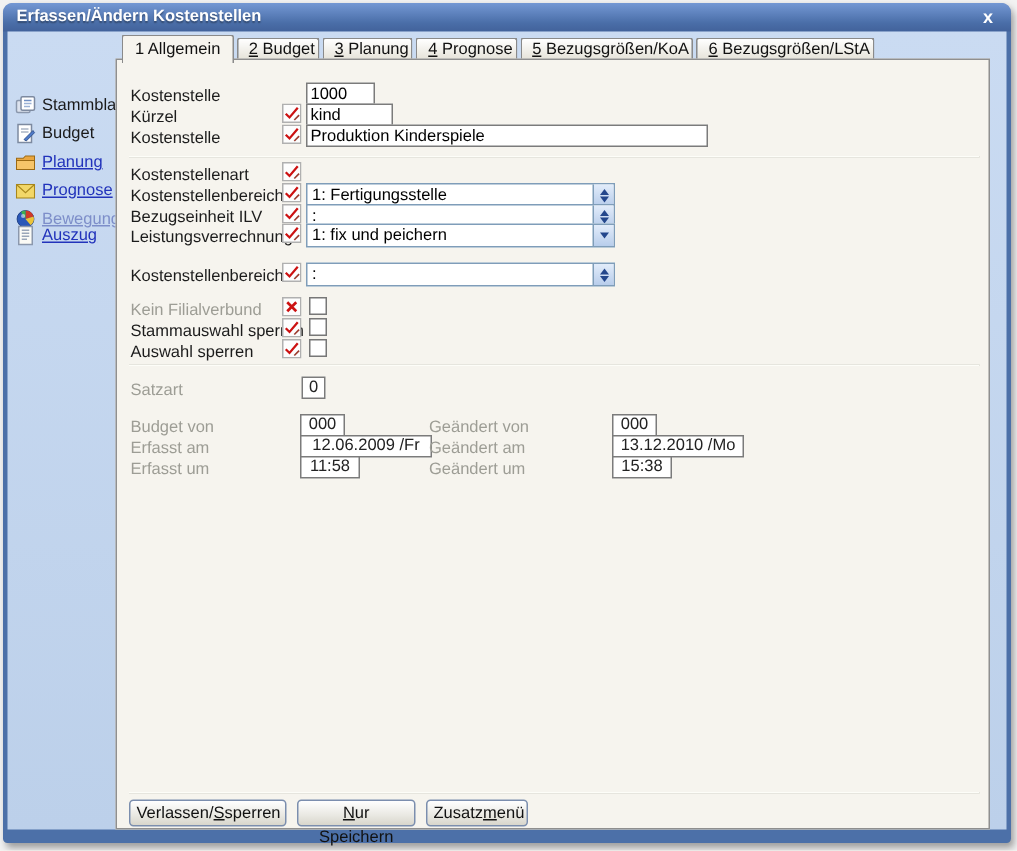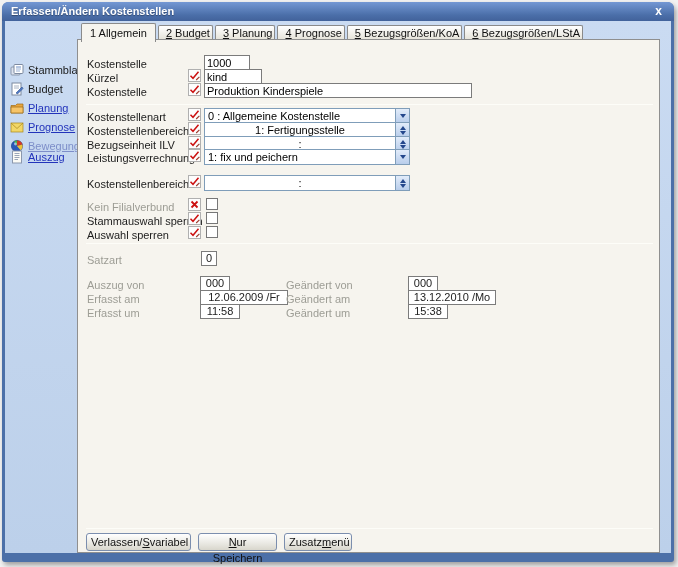--- a/index.html
+++ b/index.html
@@ -53,21 +53,21 @@
             font-family:"Liberation Sans",sans-serif; font-size:11px; color:#000;
             padding:0 2px; }
 
   .eicon { position:absolute; width:13px; height:13px; }
   .eicon svg { display:block; }
 
   .combo { position:absolute; height:16px; width:206px; border:1px solid #7f9db9;
            background:#fff; display:flex; cursor:default; }
   .combo-text { flex:1; font-size:11px; line-height:14px; padding:0 3px; color:#000;
                 overflow:hidden; white-space:nowrap; }
-  .combo-text.center { text-align:center; }
+  .combo-text.center { text-align:left; }
   .combo-btn { width:14px; background:linear-gradient(#e2ecfa,#b8cdeb);
                border-left:1px solid #7f9db9; display:flex; flex-direction:column;
                align-items:center; justify-content:center; cursor:pointer; }
   .tri-down { width:0; height:0; border-left:3px solid transparent; border-right:3px solid transparent;
               border-top:4px solid #24478c; }
   .tri-up { width:0; height:0; border-left:3px solid transparent; border-right:3px solid transparent;
             border-bottom:4px solid #24478c; margin-bottom:1px; }
   .combo-btn.spin .tri-down { border-top-width:4px; }
 
   .checkbox { position:absolute; width:12px; height:12px; background:#fff;
@@ -203,26 +203,20 @@
         <div class="sep" style="top:64px"></div>
 
         <span class="lbl" style="top:71px">Kostenstellenart</span>
         <span class="eicon" style="left:110px;top:68px">
           <svg width="13" height="13" viewBox="0 0 13 13">
               <rect x="0.5" y="0.5" width="12" height="12" fill="#fdfdfd" stroke="#b0b0b0"></rect>
               <path d="M2.5 6.8 L5 9.3 L10.5 2.8" stroke="#cc1111" stroke-width="1.5" fill="none"></path>
               <path d="M8.2 11 L11.4 7.8" stroke="#9c3b2e" stroke-width="1.1"></path>
             </svg>
         </span>
-        <div class="combo" style="left:126px;top:68px">
-          <div class="combo-text">0 : Allgemeine Kostenstelle</div>
-          <div class="combo-btn">
-              <span class="tri-down"></span>
-            </div>
-        </div>
 
         <span class="lbl" style="top:85px">Kostenstellenbereich</span>
         <span class="eicon" style="left:110px;top:82px">
           <svg width="13" height="13" viewBox="0 0 13 13">
               <rect x="0.5" y="0.5" width="12" height="12" fill="#fdfdfd" stroke="#b0b0b0"></rect>
               <path d="M2.5 6.8 L5 9.3 L10.5 2.8" stroke="#cc1111" stroke-width="1.5" fill="none"></path>
               <path d="M8.2 11 L11.4 7.8" stroke="#9c3b2e" stroke-width="1.1"></path>
             </svg>
         </span>
         <div class="combo" style="left:126px;top:82px">
@@ -307,38 +301,38 @@
               <path d="M8.2 11 L11.4 7.8" stroke="#9c3b2e" stroke-width="1.1"></path>
             </svg>
         </span>
         <span class="checkbox" style="left:128px;top:186px"></span>
 
         <div class="sep" style="top:203px"></div>
 
         <span class="lbl dim" style="top:214px">Satzart</span>
         <div class="valbox" style="left:123px;top:211px;width:16px">0</div>
 
-        <span class="lbl dim" style="top:239px">Auszug von</span>
+        <span class="lbl dim" style="top:239px">Budget von</span>
         <div class="valbox" style="left:122px;top:236px;width:30px">000</div>
         <span class="lbl dim col2" style="top:239px">Geändert von</span>
         <div class="valbox" style="left:330px;top:236px;width:30px">000</div>
 
         <span class="lbl dim" style="top:253px">Erfasst am</span>
         <div class="valbox" style="left:122px;top:250px;width:88px">12.06.2009 /Fr</div>
         <span class="lbl dim col2" style="top:253px">Geändert am</span>
         <div class="valbox" style="left:330px;top:250px;width:88px">13.12.2010 /Mo</div>
 
         <span class="lbl dim" style="top:267px">Erfasst um</span>
         <div class="valbox" style="left:122px;top:264px;width:40px">11:58</div>
         <span class="lbl dim col2" style="top:267px">Geändert um</span>
         <div class="valbox" style="left:330px;top:264px;width:40px">15:38</div>
 
         <div class="sep" style="top:488px"></div>
 
-        <button class="btn" style="left:8px;top:493px;width:105px"><span>Verlassen/</span><span class="key">S</span><span>variabel</span></button>
+        <button class="btn" style="left:8px;top:493px;width:105px"><span>Verlassen/</span><span class="key">S</span><span>sperren</span></button>
         <button class="btn" style="left:120px;top:493px;width:79px"><span class="key">N</span><span>ur Speichern</span></button>
         <button class="btn" style="left:206px;top:493px;width:68px"><span>Zusatz</span><span class="key">m</span><span>enü</span></button>
 
       </div>
 
     </div>
   </div>
 </div>
 
 </body></html>

